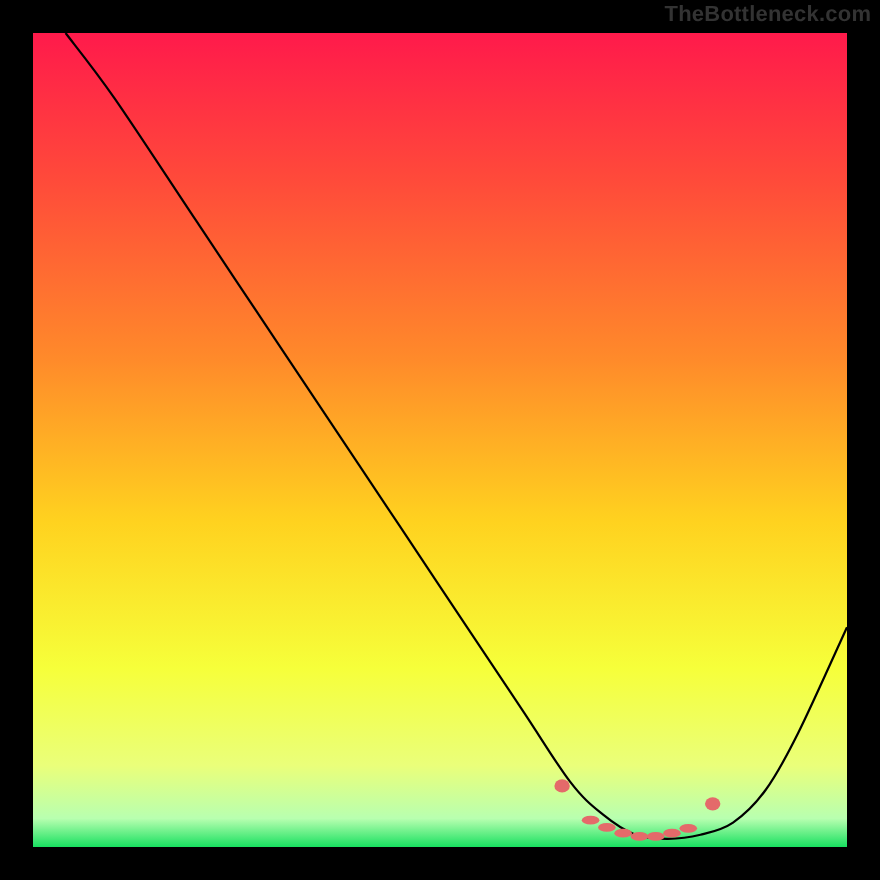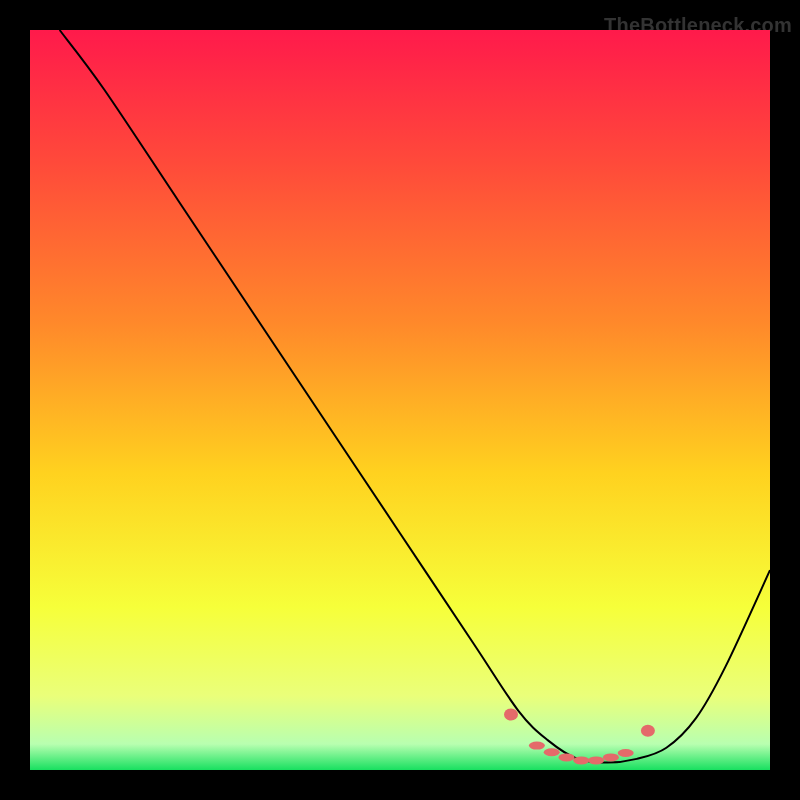--- a/index.html
+++ b/index.html
@@ -18,21 +18,20 @@
   }
   .watermark {
     position: absolute;
     top: 2px;
     right: 8px;
     color: #333333;
     font-size: 20px;
     font-weight: 600;
     letter-spacing: 0.2px;
     user-select: none;
-    margin-top: 12px;
   }
   svg.chart {
     position: absolute;
     left: 0;
     top: 0;
   }
 </style>
 </head>
 <body>
 

